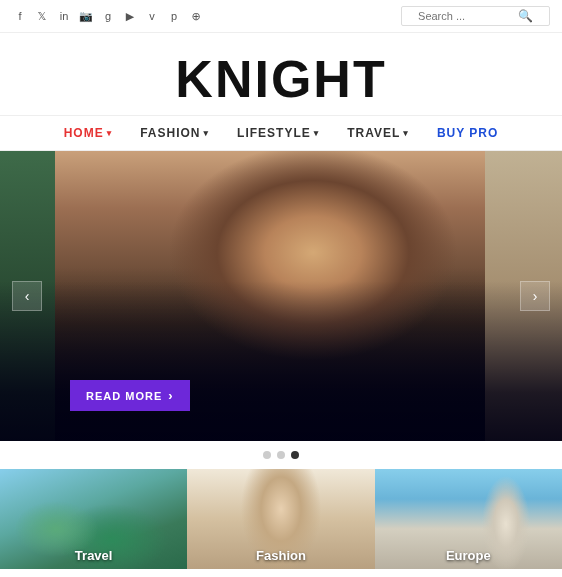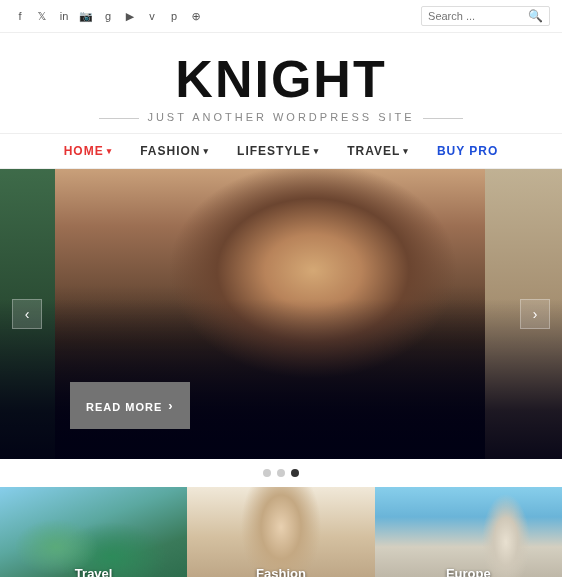--- a/index.html
+++ b/index.html
@@ -26,21 +26,21 @@
       justify-content: center;
       font-size: 11px;
       color: #555;
       cursor: pointer;
     }
     .search-box {
       display: flex;
       align-items: center;
       border: 1px solid #ddd;
       border-radius: 2px;
-      padding: 2px 6px;
+      padding: 2px 16px;
     }
     .search-box input {
       border: none;
       outline: none;
       font-size: 11px;
       width: 100px;
       color: #999;
     }
     .search-box .search-btn {
       background: none;
@@ -171,29 +171,29 @@
     }
     .hero-title {
       font-size: 26px;
       font-weight: 800;
       line-height: 1.2;
       margin-bottom: 14px;
       text-shadow: 0 1px 3px rgba(0,0,0,0.5);
     }
     .hero-btn {
       display: inline-flex;
-      align-items: flex-end;
+      align-items: center;
       gap: 6px;
-      background: #737373;
+      background: #6d28d9;
       color: #fff;
       font-size: 11px;
       font-weight: 700;
       letter-spacing: 1px;
       text-transform: uppercase;
-      padding: 16px 16px;
+      padding: 8px 16px;
       cursor: pointer;
       border: none;
     }
     .hero-btn-arrow {
       font-size: 13px;
     }
     .slider-prev, .slider-next {
       position: absolute;
       top: 50%;
       transform: translateY(-50%);
@@ -299,21 +299,20 @@
     <span class="social-icon">⊕</span>
   </div>
   <div class="search-box">
     <input type="text" placeholder="Search ..." style="">
     <button class="search-btn">🔍</button>
   </div>
 </div>
 
 <div class="site-header">
   <div class="site-title">KNIGHT</div>
-  <div class="site-tagline">JUST ANOTHER WORDPRESS SITE</div>
 </div>
 
 <nav class="main-nav">
   <div class="nav-item active" style="color: rgb(230, 51, 51);">
     <span>HOME</span>
     <span class="nav-chevron">▾</span>
   </div>
   <div class="nav-item">
     <span>FASHION</span>
     <span class="nav-chevron">▾</span>

